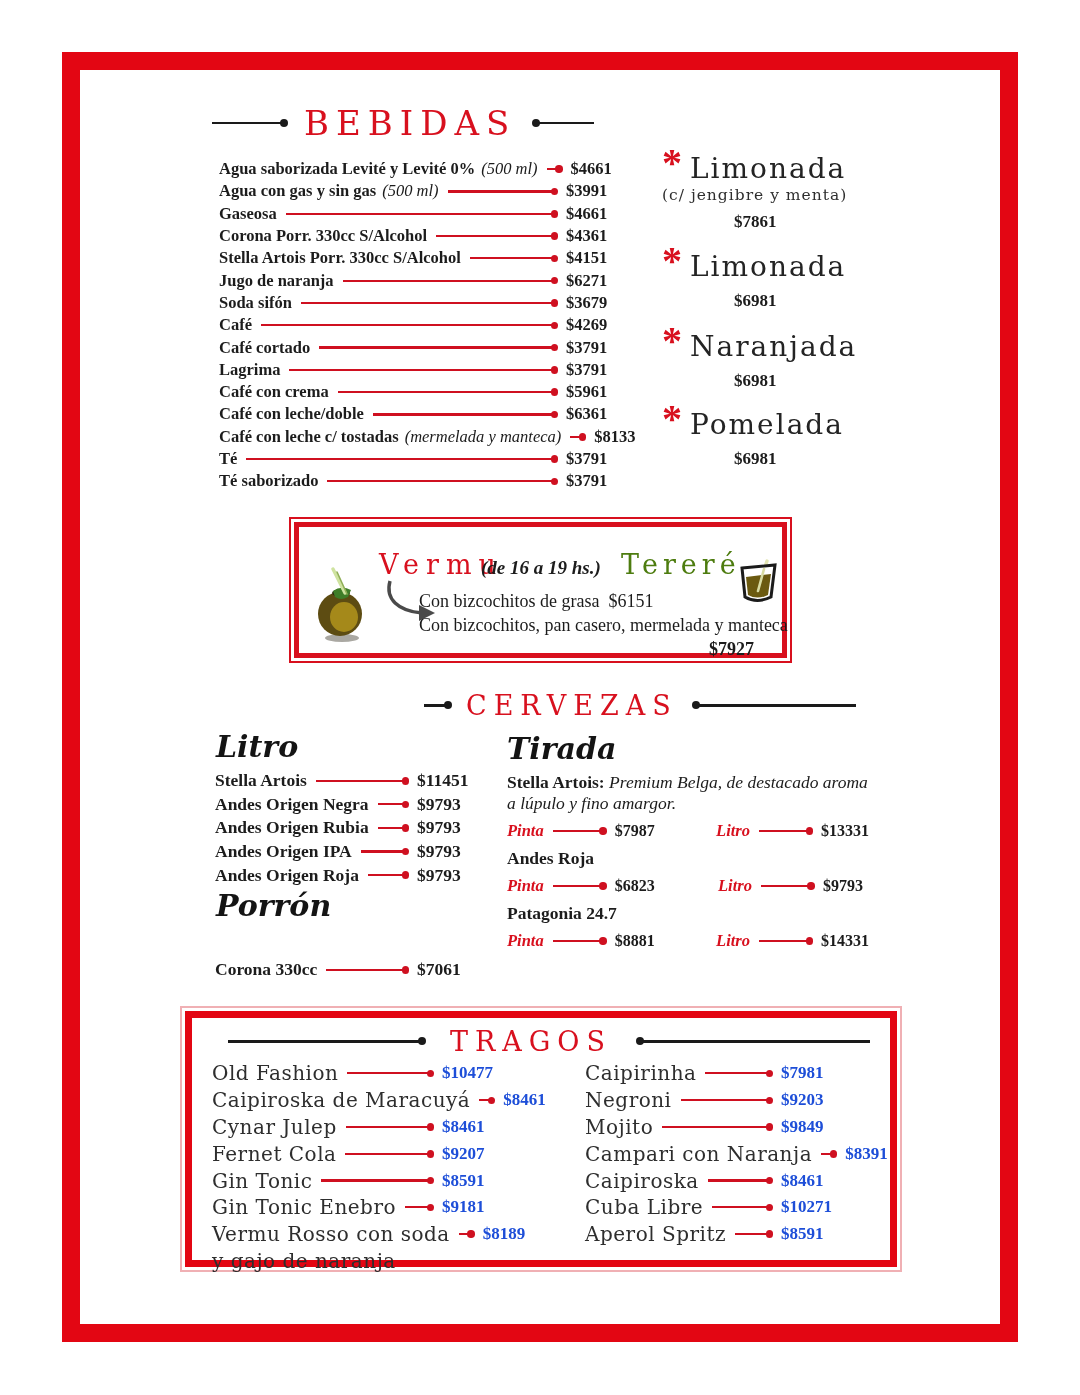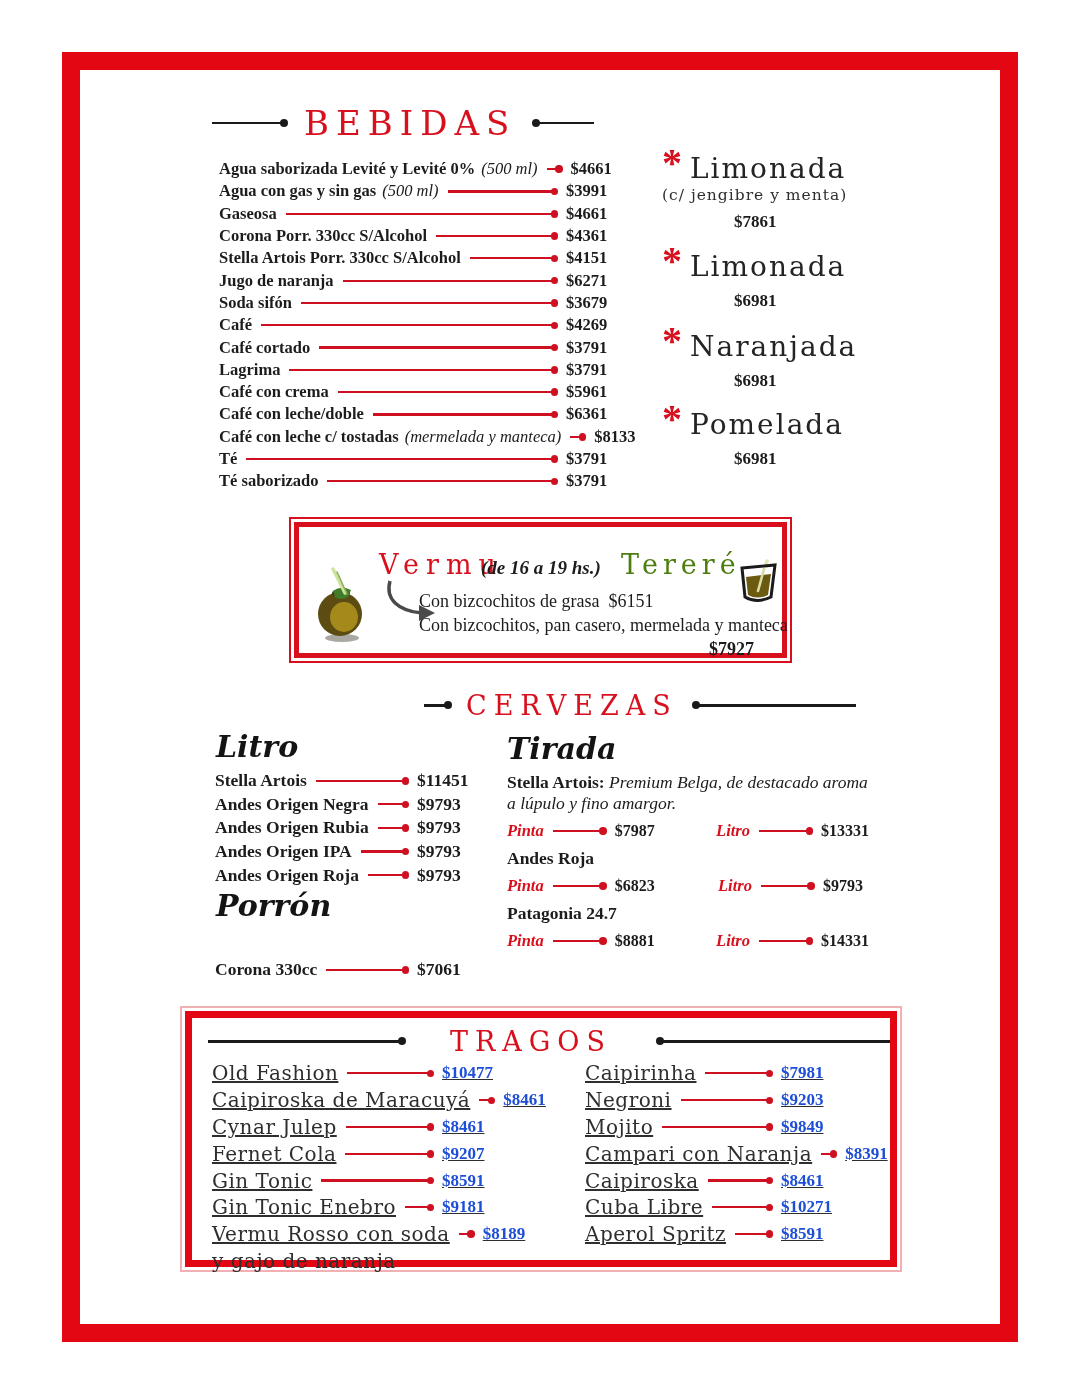--- a/index.html
+++ b/index.html
@@ -62,26 +62,26 @@
   .pl-label{color:#d8101e;font-weight:bold;font-style:italic;font-size:16.5px;white-space:nowrap;}
   .pl-leader{width:52px;height:2.2px;background:#cf1020;position:relative;margin:0 10px 0 9px;}
   .pl-leader::after{content:"";position:absolute;right:-2px;top:-2.6px;width:7.5px;height:7.5px;
       border-radius:50%;background:#cf1020;}
   .pl-group1{display:flex;align-items:center;width:211px;}
   .pl-group2{display:flex;align-items:center;flex:1;}
   
   .tragos-box{position:absolute;left:180px;top:1006px;width:722px;height:266px;
       border:2px solid #f0b0b4;box-sizing:border-box;padding:3px;}
   .tragos-inner{position:relative;width:100%;height:100%;border:7px solid #e30613;box-sizing:border-box;}
-  .tragos-header{position:absolute;left:16px;right:0;top:8px;display:flex;align-items:center;justify-content:space-between;}
+  .tragos-header{position:absolute;left:16px;right:0;top:8px;display:flex;align-items:center;justify-content:center;}
   .tragos-header .hline.l{width:196px;}
   .tragos-header .hline.r{width:232px;}
   .tragos-header .sec-title{font-size:27px;margin:0 26px;}
   .tragos-col{position:absolute;top:42px;font-size:20px;color:#2e2e2e;}
-  .tragos-col .mrow{height:26.8px;text-decoration:underline;}
+  .tragos-col .mrow{height:26.8px;}
   .tragos-col .tname{white-space:nowrap;letter-spacing:0.5px;}
   .tragos-col .mprice{min-width:62px;font-size:17px;color:#1d4ed8;}
   .t-left{left:20px;width:292px;}
   .t-right{left:393px;width:258px;}
   .t-wrap2{height:26.8px;line-height:26.8px;letter-spacing:0.5px;}
 </style>
 </head>
 <body>
 
 <div class="page">

